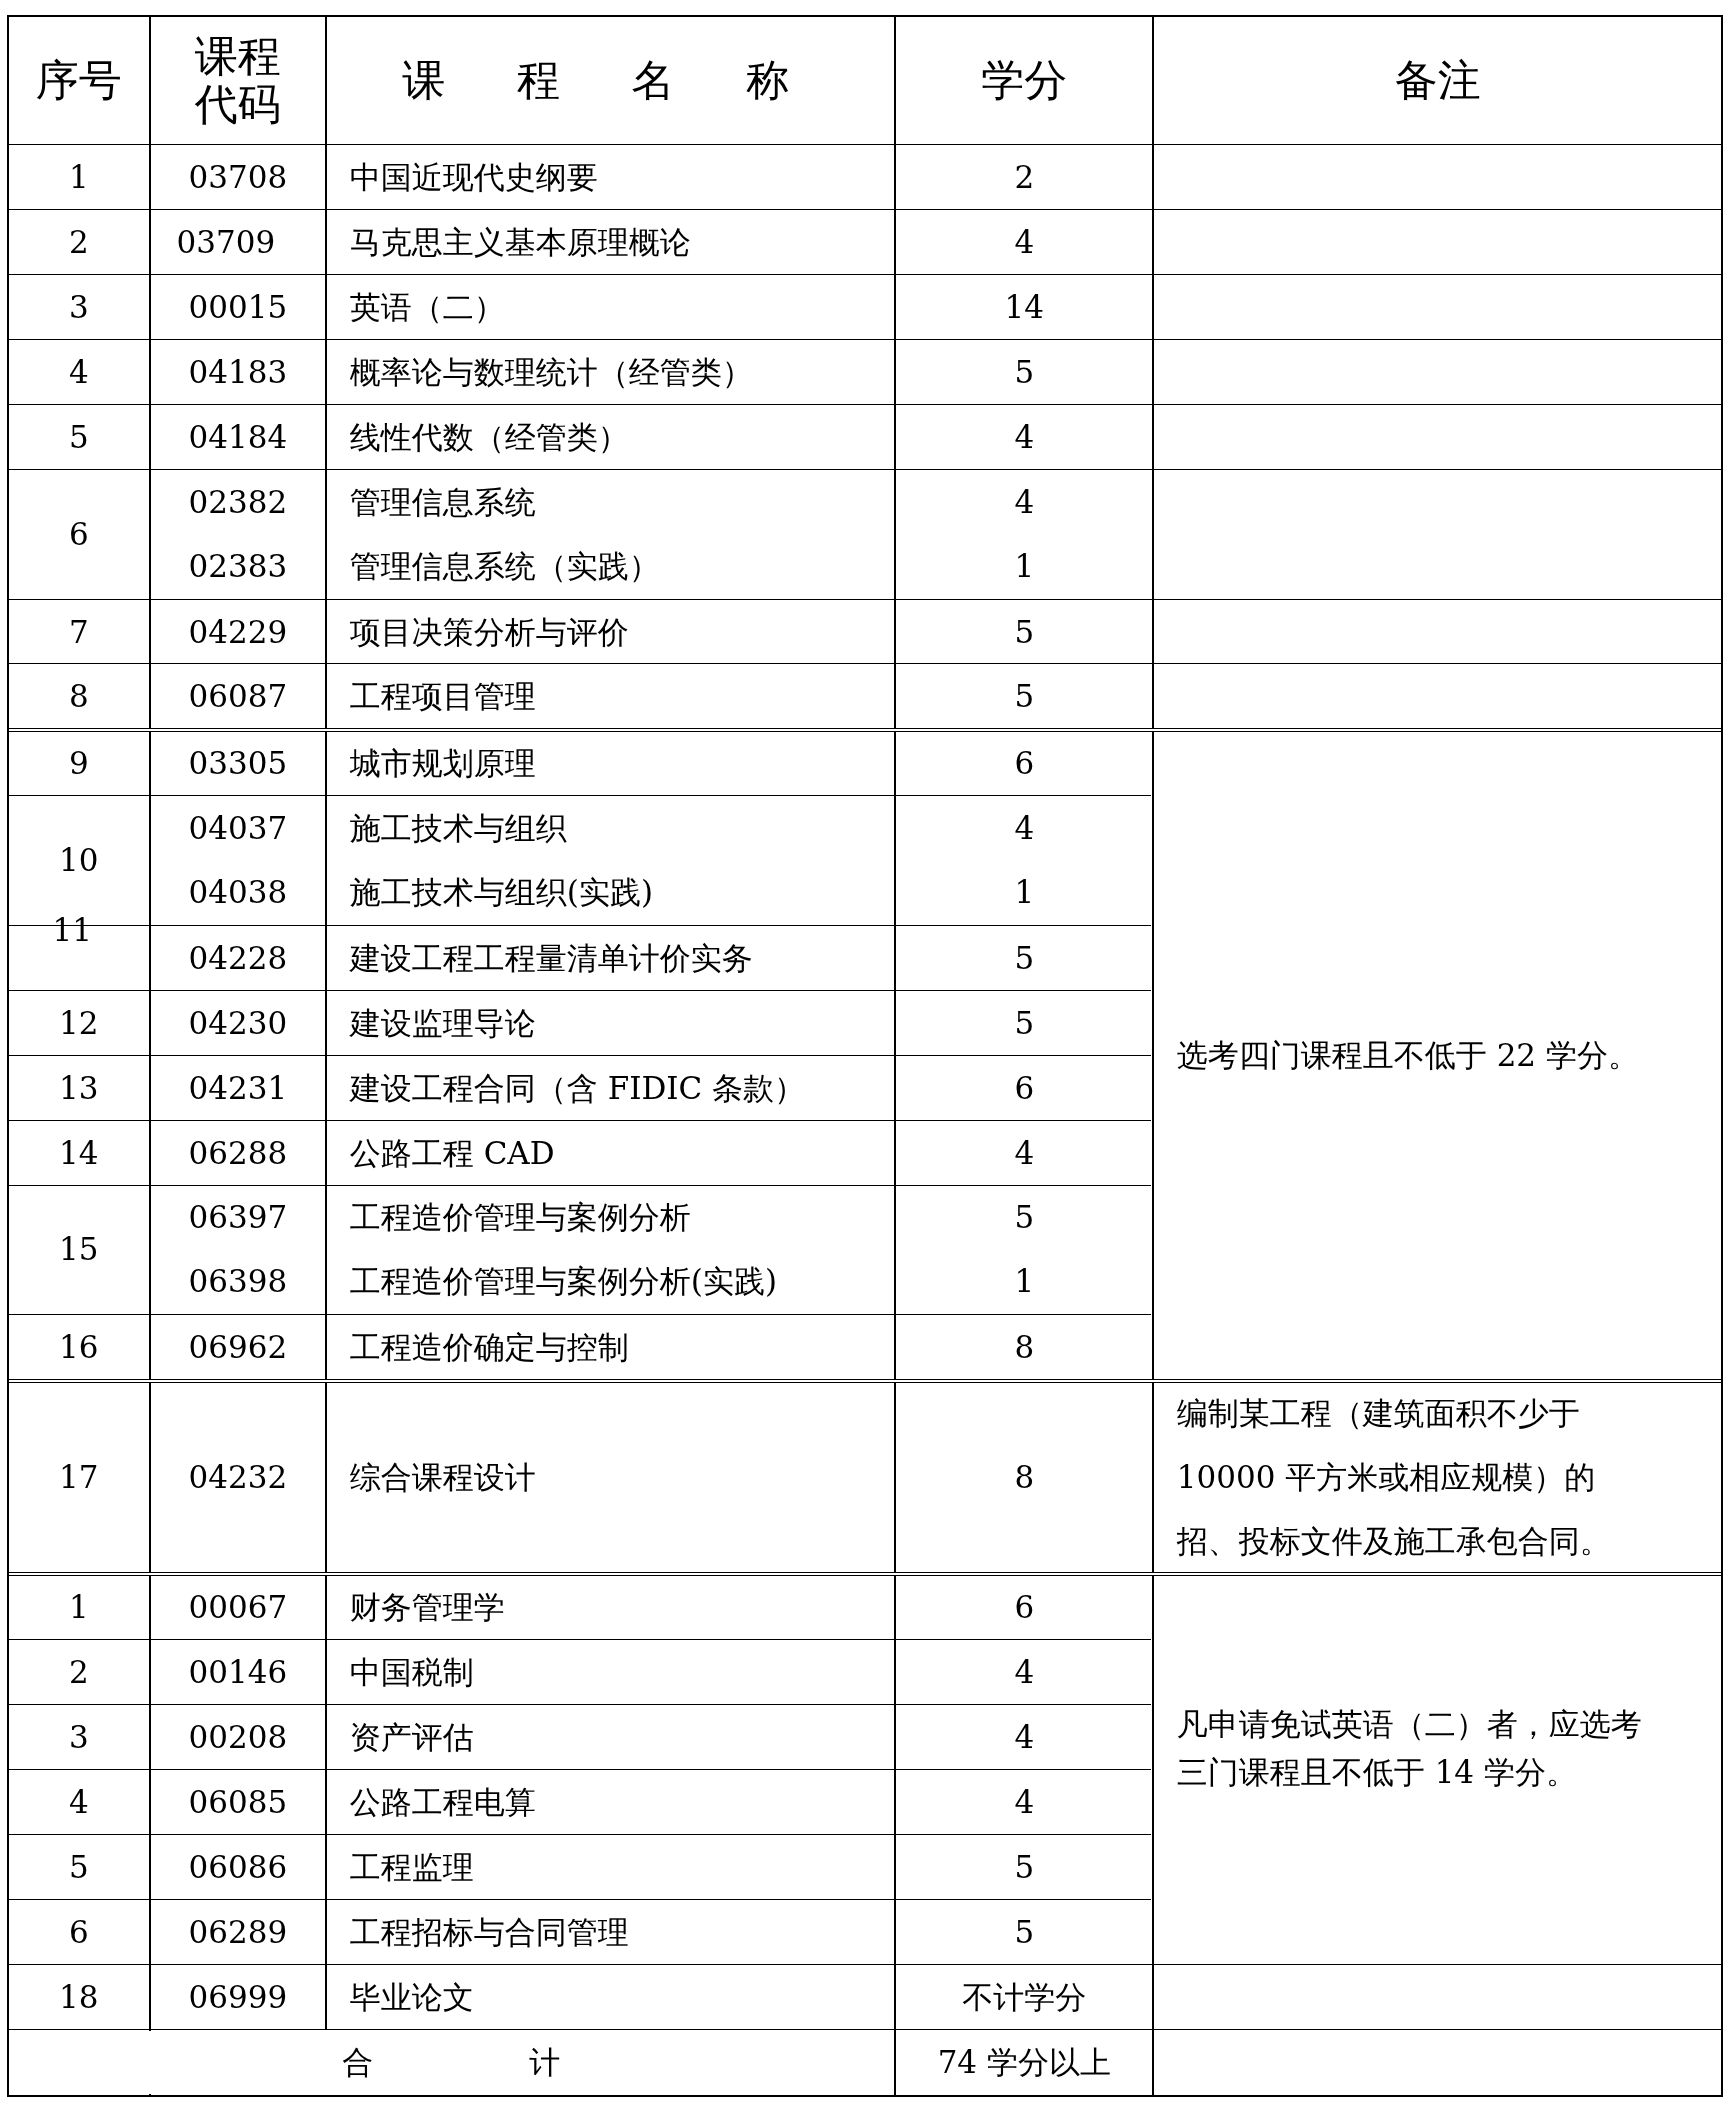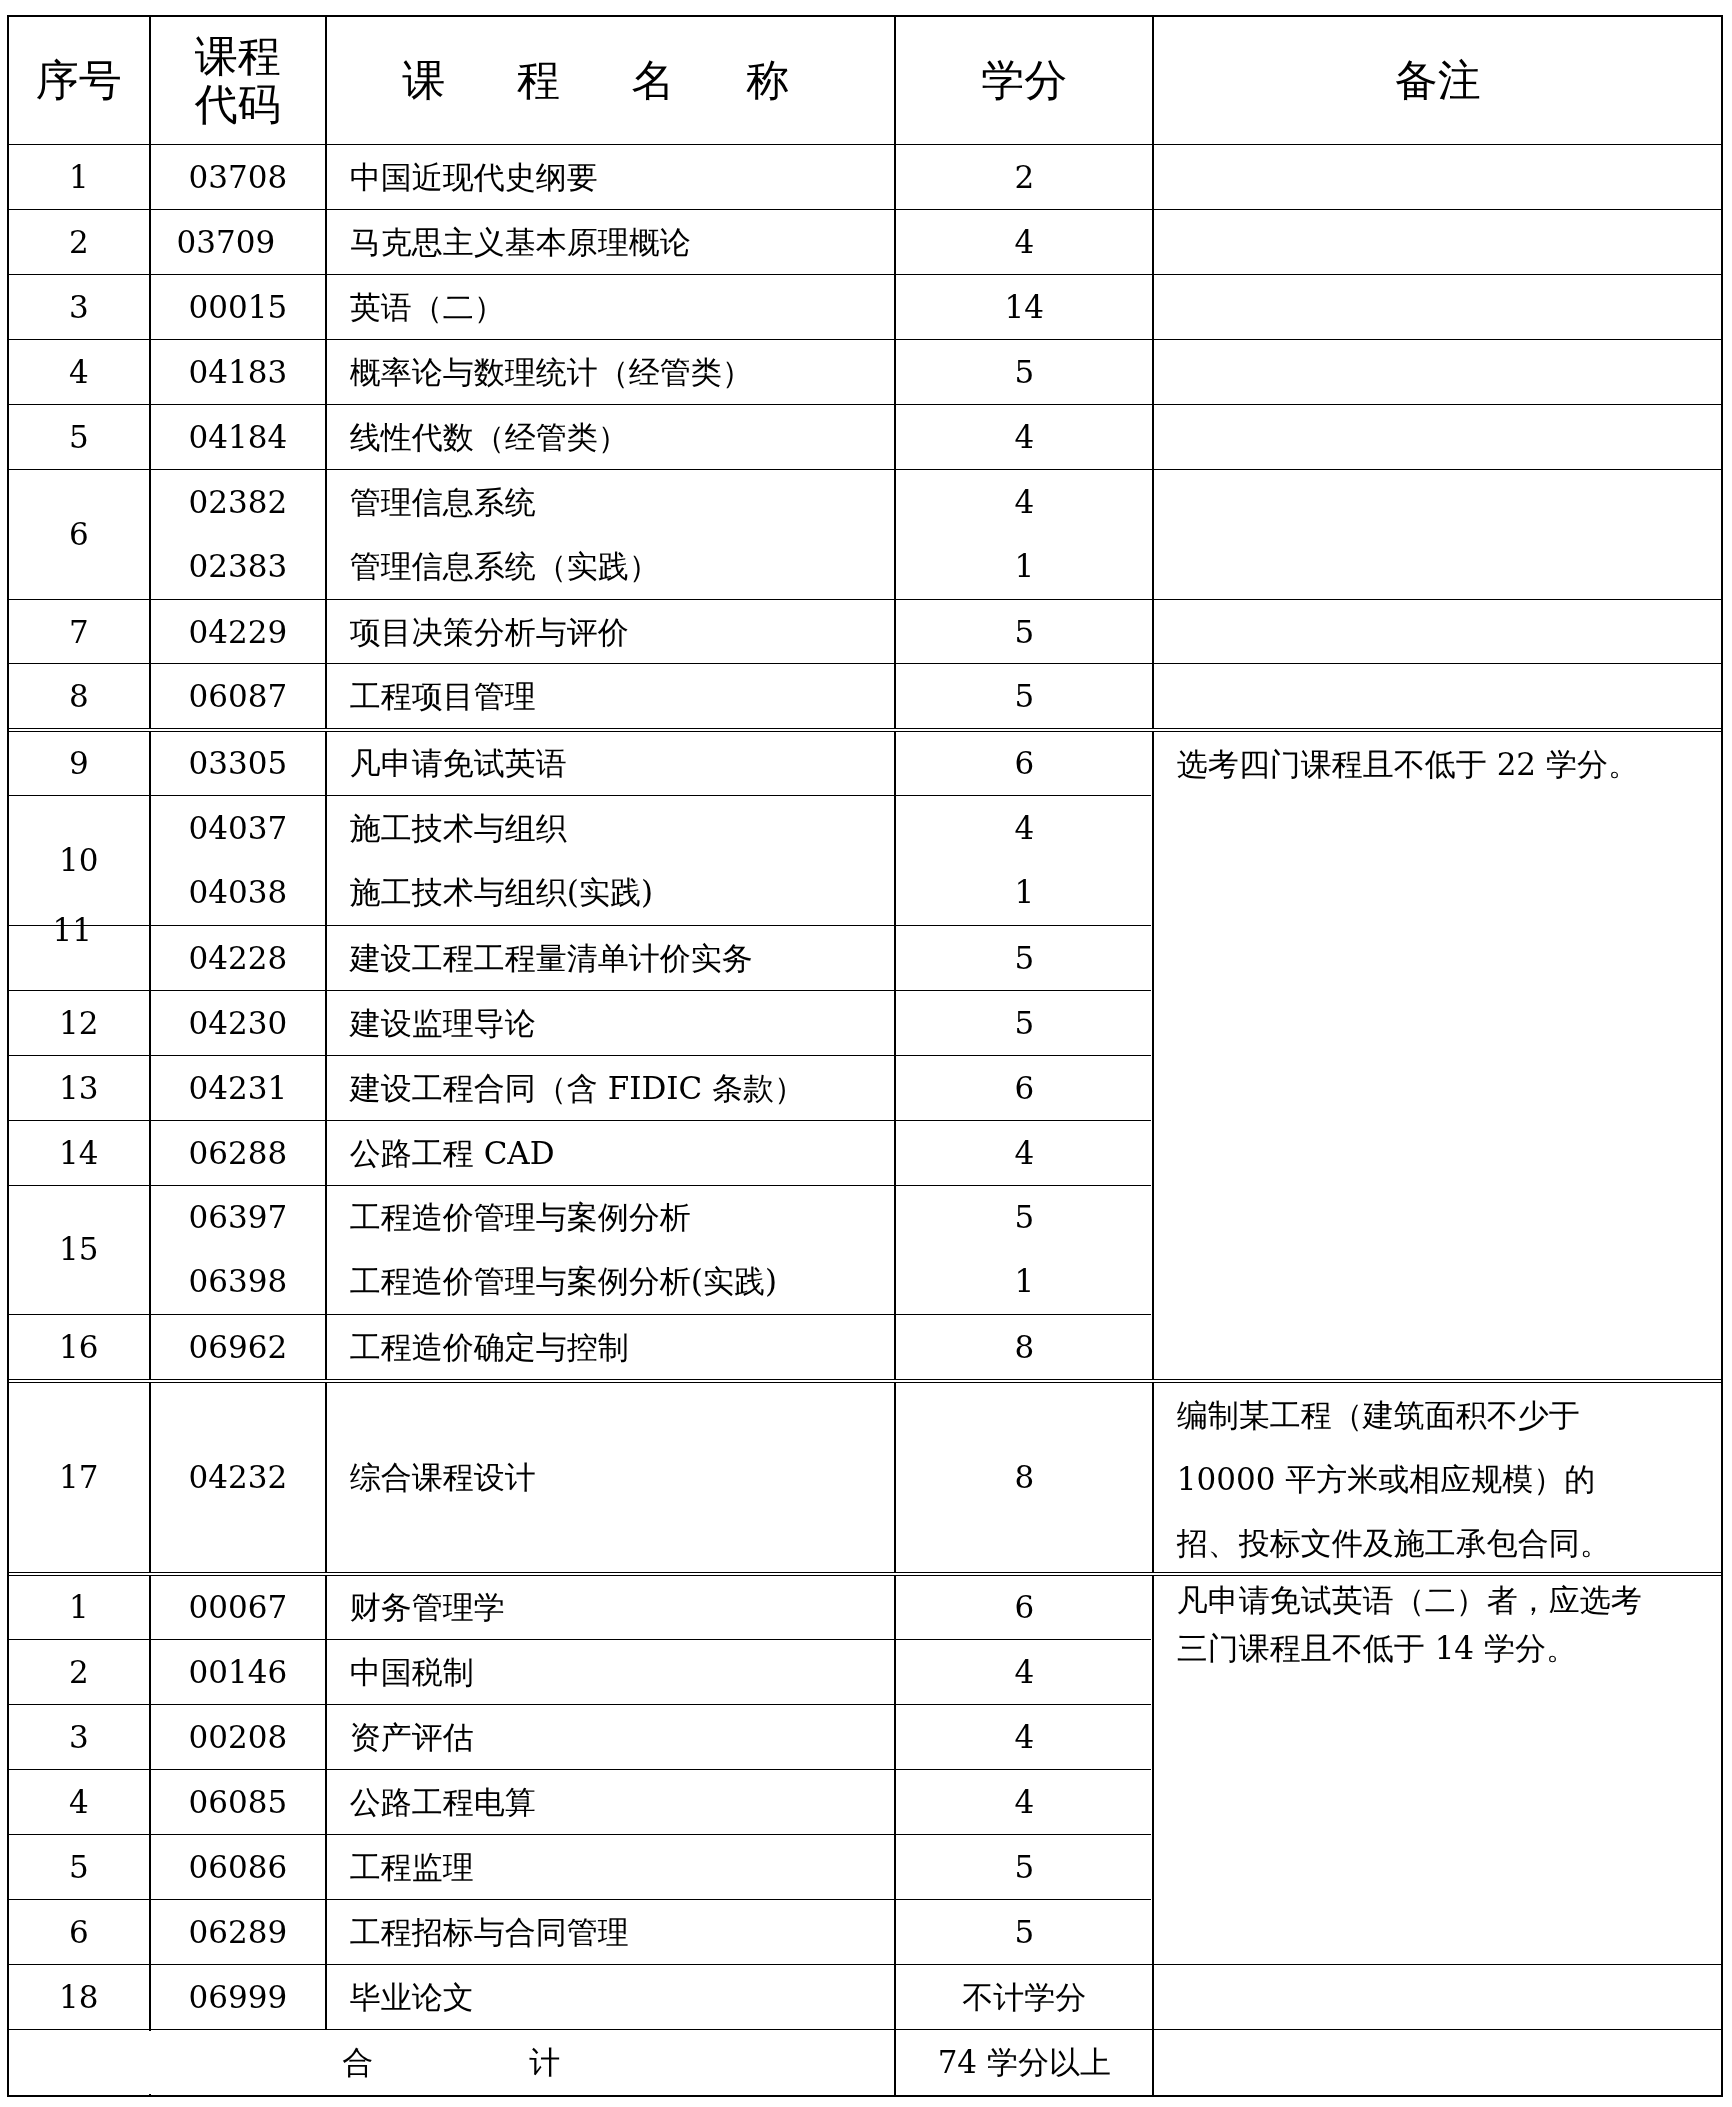--- a/index.html
+++ b/index.html
@@ -9,21 +9,21 @@
          border:2.4px solid #000; box-sizing:border-box; }
   .vline { position:absolute; top:0; bottom:0; width:1.9px; background:#000; }
   .hline { position:absolute; height:1.9px; background:#000; }
   .dline { position:absolute; left:0; right:0; height:4.8px; border-top:1.5px solid #000;
            border-bottom:1.5px solid #000; box-sizing:border-box; background:#fff; }
   .cell { position:absolute; display:flex; align-items:center; justify-content:center;
           box-sizing:border-box; font-size:31px; line-height:1; white-space:nowrap; }
   .cell.left { justify-content:flex-start; padding-left:23px; }
   .hdr { font-size:43px; line-height:1.12; text-align:center; flex-direction:column; }
   .remark { position:absolute; box-sizing:border-box; font-size:31px; line-height:64px;
-            padding-left:23px; padding-right:19px; display:flex; }
+            padding-left:23px; padding-right:19px; display:flex; align-items:center; }
   .remark span { display:block; }
   .wide-sp { letter-spacing:29px; }
   .wide-sp2 { letter-spacing:73px; }
 </style>
 </head>
 <body>
 
 <div id="tbl">
 
   <div class="vline" style="left:140px;"></div>
@@ -80,21 +80,21 @@
       <div class="cell left" style="left: 318px; width: 567px; top: 584px; height: 63px;">项目决策分析与评价</div>
       <div class="cell " style="left: 887px; width: 257px; top: 584px; height: 63px;">5</div>
       <div class="hline" style="top: 646px; left: 0px; right: 0px;"></div>
       <div class="cell " style="left: 0px; width: 140px; top: 648px; height: 63px;">8</div>
       <div class="cell " style="left: 142px; width: 174px; top: 648px; height: 63px;">06087</div>
       <div class="cell left" style="left: 318px; width: 567px; top: 648px; height: 63px;">工程项目管理</div>
       <div class="cell " style="left: 887px; width: 257px; top: 648px; height: 63px;">5</div>
       <div class="dline" style="top: 711px;"></div>
       <div class="cell " style="left: 0px; width: 140px; top: 715px; height: 63px;">9</div>
       <div class="cell " style="left: 142px; width: 174px; top: 715px; height: 63px;">03305</div>
-      <div class="cell left" style="left: 318px; width: 567px; top: 715px; height: 63px;">凡申请免试英语</div>
+      <div class="cell left" style="left: 318px; width: 567px; top: 715px; height: 63px;">城市规划原理</div>
       <div class="cell " style="left: 887px; width: 257px; top: 715px; height: 63px;">6</div>
       <div class="hline" style="top: 778px; left: 0px; right: 570px;"></div>
       <div class="cell " style="left: 0px; width: 140px; top: 780px; height: 128px;">10</div>
       <div class="cell " style="left: 142px; width: 174px; top: 780px; height: 64px;">04037</div>
       <div class="cell left" style="left: 318px; width: 567px; top: 780px; height: 64px;">施工技术与组织</div>
       <div class="cell " style="left: 887px; width: 257px; top: 780px; height: 64px;">4</div>
       <div class="cell " style="left: 142px; width: 174px; top: 844px; height: 64px;">04038</div>
       <div class="cell left" style="left: 318px; width: 567px; top: 844px; height: 64px;">施工技术与组织(实践)</div>
       <div class="cell " style="left: 887px; width: 257px; top: 844px; height: 64px;">1</div>
       <div class="hline" style="top: 908px; left: 0px; right: 570px;"></div>

